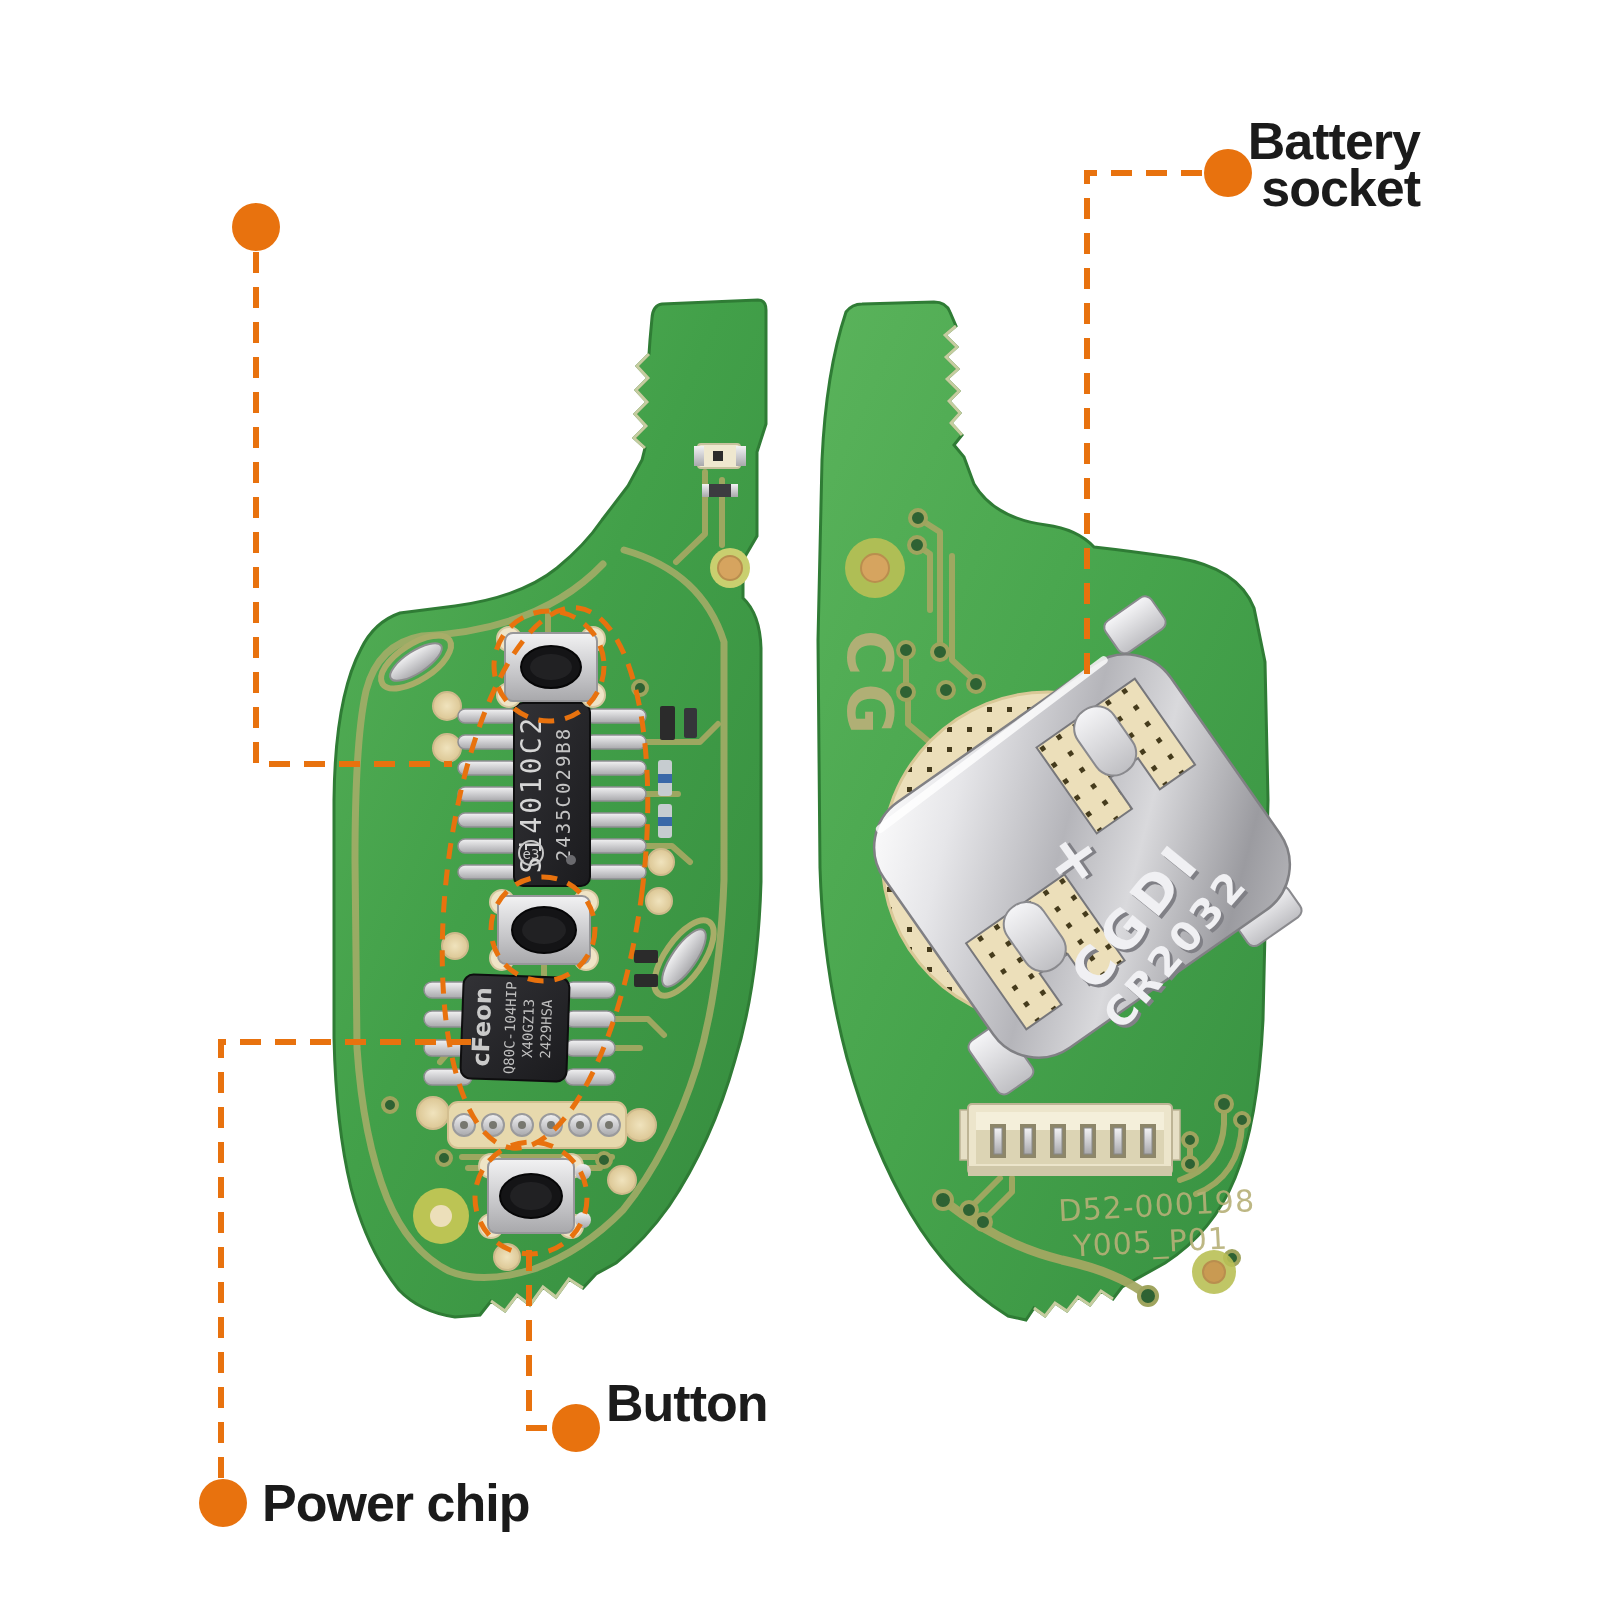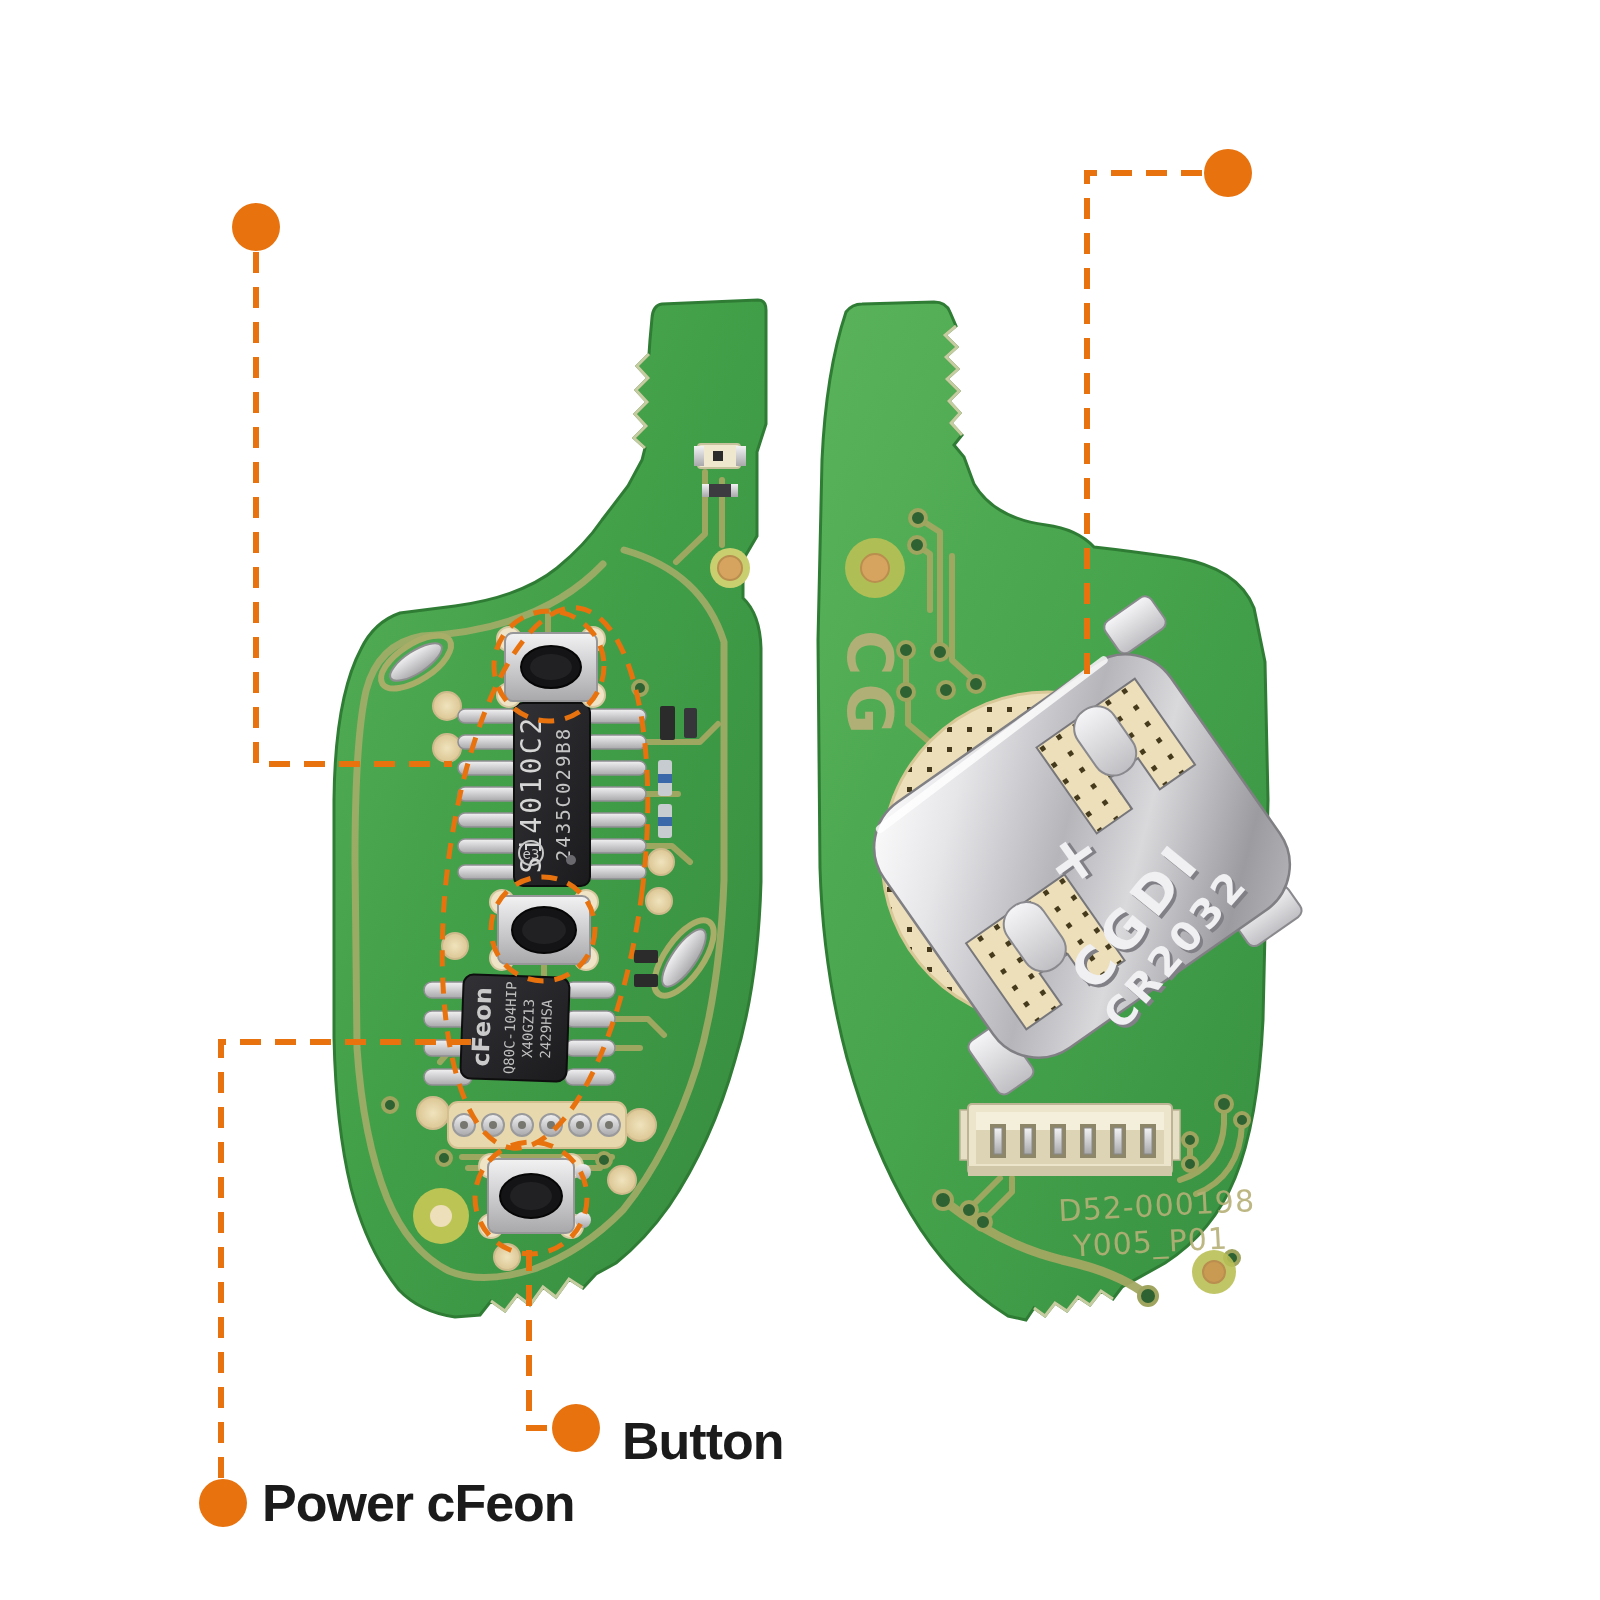--- a/index.html
+++ b/index.html
@@ -379,17 +379,21 @@
     <path class="leader" d="M 221 1478 L 221 1042 L 474 1042" stroke="#E8720E"></path>
 
     <circle cx="256" cy="227" r="24" fill="#E8720E"></circle>
     <circle cx="1228" cy="173" r="24" fill="#E8720E"></circle>
     <circle cx="576" cy="1428" r="24" fill="#E8720E"></circle>
     <circle cx="223" cy="1503" r="24" fill="#E8720E"></circle>
   </g>
 </svg>
 
 
-
-  <div class="callout" style="left:606px; top:1414px;margin-left:16px;">Button</div>
-
-  <div class="callout" style="left:262px; top:1476px;">Power cFeon</div>
+  <div class="callout two-line" style="right:180px; top:118px;">
+    <div>Battery</div>
+    <div>socket</div>
+  </div>
+
+  <div class="callout" style="left:606px; top:1376px;">Button</div>
+
+  <div class="callout" style="left:262px; top:1476px;">Power chip</div>
 </div>
 
 </body></html>

